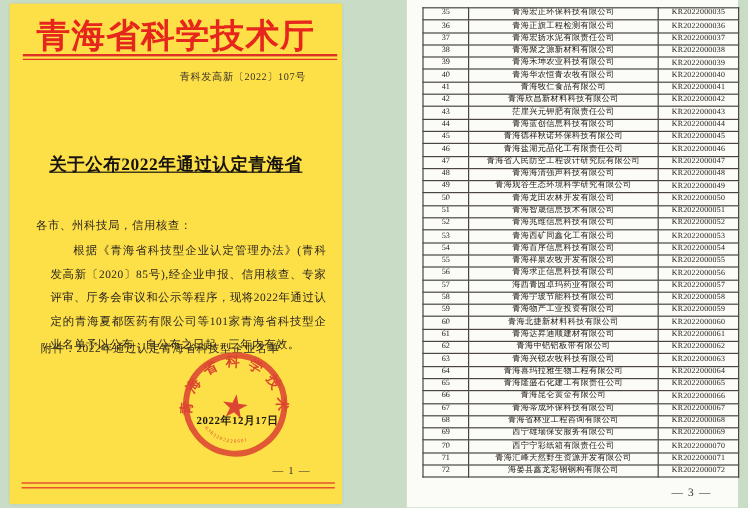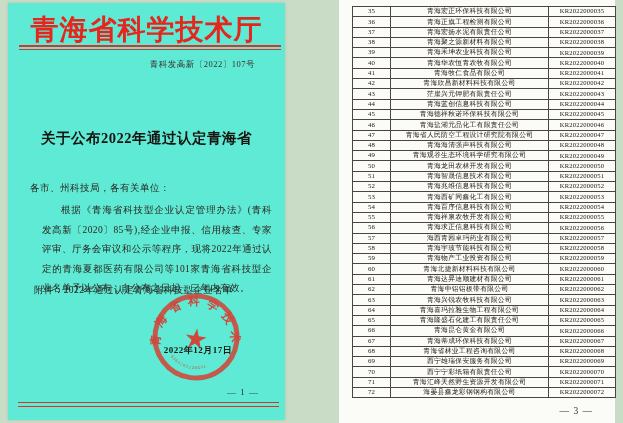--- a/index.html
+++ b/index.html
@@ -1,38 +1,38 @@
 <!DOCTYPE html>
 <html><head>
 <meta charset="utf-8">
 <style>
   html,body{margin:0;padding:0;}
   body{
     width:623px;height:423px;overflow:hidden;position:relative;
     background:#c9dcc5;
     font-family:"Liberation Serif","DejaVu Serif",serif;
   }
-  .page{position:absolute;background:#5eead4;}
+  .page{position:absolute;background:#fde047;}
   
   .left-page{left:8px;top:3px;width:277px;height:417px;box-shadow:0 0 3px rgba(0,0,0,.12);}
   .agency-title{
     position:absolute;top:8px;left:0;right:0;text-align:center;
     color:#e6251d;font-weight:bold;font-size:28px;letter-spacing:1px;white-space:nowrap;
   }
   .red-rule-top{
     position:absolute;top:42px;left:11px;right:4px;height:2px;
     border-top:2.5px solid #e03126;border-bottom:1.2px solid #e03126;
   }
   .doc-number{
     position:absolute;top:56px;right:30px;
     font-size:8.5px;color:#3a2f2b;letter-spacing:.5px;
   }
   .notice-title{
     position:absolute;top:124px;left:0;right:0;text-align:center;
-    font-size:14.5px;font-weight:bold;color:#161310;line-height:23px;letter-spacing:.5px;
+    font-size:14.5px;font-weight:bold;color:#161310;line-height:23px;letter-spacing:.5px;text-decoration:underline;
   }
   .salutation{
     position:absolute;top:179px;left:22px;right:14px;
     font-size:9.5px;color:#2c2520;letter-spacing:.5px;
   }
   .body-par{
     position:absolute;top:198px;left:22px;right:13px;
     font-size:9.5px;color:#2c2520;line-height:19.5px;
     text-indent:2em;text-align:justify;letter-spacing:.4px;margin-left:12px;
   }
@@ -80,21 +80,21 @@
 
 <div>
 
   <div class="page left-page">
     <div class="agency-title">青海省科学技术厅</div>
     <div class="red-rule-top"></div>
     <div class="doc-number">青科发高新〔2022〕107号</div>
     <div class="notice-title">
       <div>关于公布2022年通过认定青海省</div>
     </div>
-    <div class="salutation">各市、州科技局，各有关单位：</div>
+    <div class="salutation">各市、州科技局，信用核查：</div>
     <div class="body-par">根据《青海省科技型企业认定管理办法》(青科发高新〔2020〕85号),经企业申报、信用核查、专家评审、厅务会审议和公示等程序，现将2022年通过认定的青海夏都医药有限公司等101家青海省科技型企业名单予以公布，自公布之日起，三年内有效。</div>
     <div class="attachment-line">附件：2022年通过认定青海省科技型企业名单</div>
 
     <div class="seal">
       <svg width="92" height="92" viewBox="0 0 92 92">
         <circle cx="46" cy="46" r="41" fill="none" stroke="#d93a30" stroke-width="5" opacity="0.88"></circle>
         <path id="sealArcTop" d="M 12,62 A 36,36 0 1 1 80,62" fill="none"></path>
         <path id="sealArcBottom" d="M 21,66 A 32,32 0 0 0 71,66" fill="none"></path>
         <text font-size="11.5" font-weight="bold" fill="#d93a30" letter-spacing="6.5" style="font-family:&quot;Liberation Serif&quot;,&quot;DejaVu Serif&quot;,serif">
           <textPath href="#sealArcTop" startOffset="2">青海省科学技术厅</textPath>

